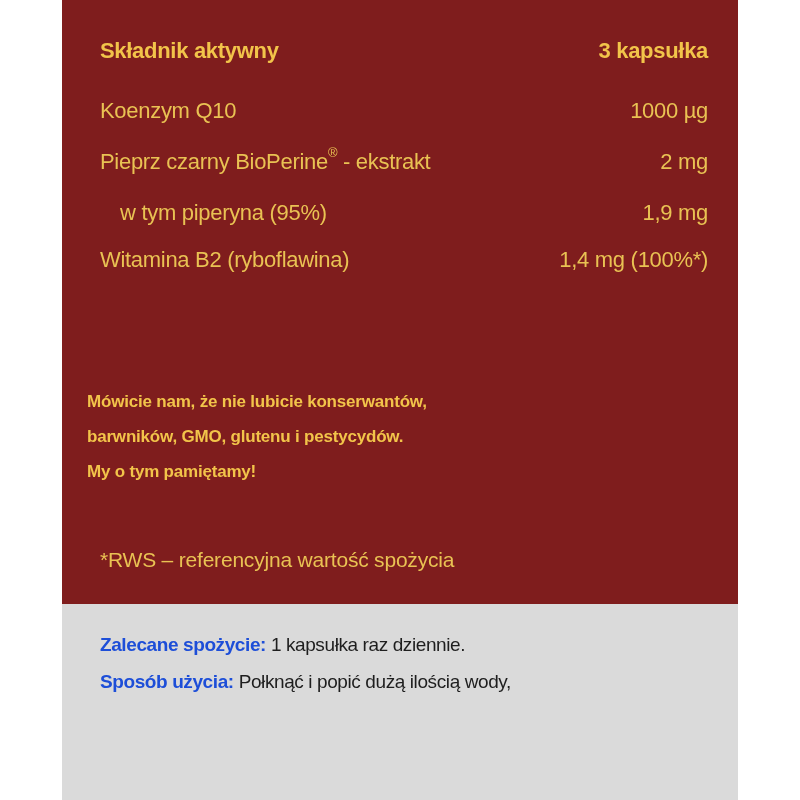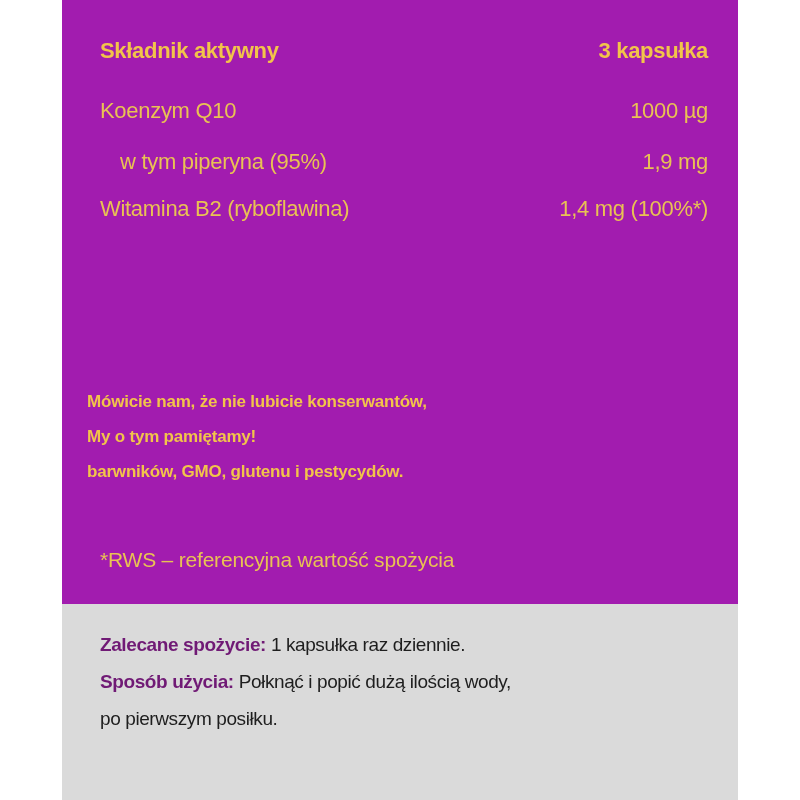--- a/index.html
+++ b/index.html
@@ -13,21 +13,21 @@
       position: relative;
       overflow: hidden;
       font-family: "Liberation Sans", sans-serif;
     }
     .panel-dark {
       position: absolute;
       left: 62px;
       top: 0;
       width: 676px;
       height: 604px;
-      background: #a21caf;
+      background: #7f1d1d;
     }
     .panel-light {
       position: absolute;
       left: 62px;
       top: 604px;
       width: 676px;
       height: 196px;
       background: #dadada;
     }
     .table {
@@ -89,57 +89,60 @@
     .usage {
       position: absolute;
       left: 38px;
       top: 22px;
       font-size: 19px;
       color: #1e1e1e;
       line-height: 37px;
       letter-spacing: -0.4px;
     }
     .usage .line { white-space: nowrap; }
-    .usage .label { font-weight: bold; color: #701a75; }
+    .usage .label { font-weight: bold; color: #1d4ed8; }
   </style>
 </head>
 <body>
 
 <div class="panel-dark">
   <div class="table">
     <div class="row header">
       <span class="cell">Składnik aktywny</span>
       <span class="cell">3 kapsułka</span>
     </div>
     <div class="row">
       <span class="cell">Koenzym Q10</span>
       <span class="cell">1000 µg</span>
     </div>
     <div class="row">
+      <span class="cell"><span>Pieprz czarny BioPerine</span><sup>®</sup><span> - ekstrakt</span></span>
+      <span class="cell">2 mg</span>
+    </div>
+    <div class="row">
       <span class="cell indent">w tym piperyna (95%)</span>
       <span class="cell">1,9 mg</span>
     </div>
     <div class="row last">
       <span class="cell">Witamina B2 (ryboflawina)</span>
       <span class="cell">1,4 mg (100%*)</span>
     </div>
   </div>
 
   <div class="motto">
     <div>Mówicie nam, że nie lubicie konserwantów,</div>
+    <div>barwników, GMO, glutenu i pestycydów.</div>
     <div>My o tym pamiętamy!</div>
-    <div>barwników, GMO, glutenu i pestycydów.</div>
   </div>
 
   <div class="footnote">*RWS – referencyjna wartość spożycia</div>
 </div>
 
 <div class="panel-light">
   <div class="usage">
     <div class="line">
       <span class="label">Zalecane spożycie:</span><span> 1 kapsułka raz dziennie.</span>
     </div>
     <div class="line">
       <span class="label">Sposób użycia:</span><span> Połknąć i popić dużą ilością wody,</span>
     </div>
-    <div class="line">po pierwszym posiłku.</div>
   </div>
 </div>
 
 </body></html>

